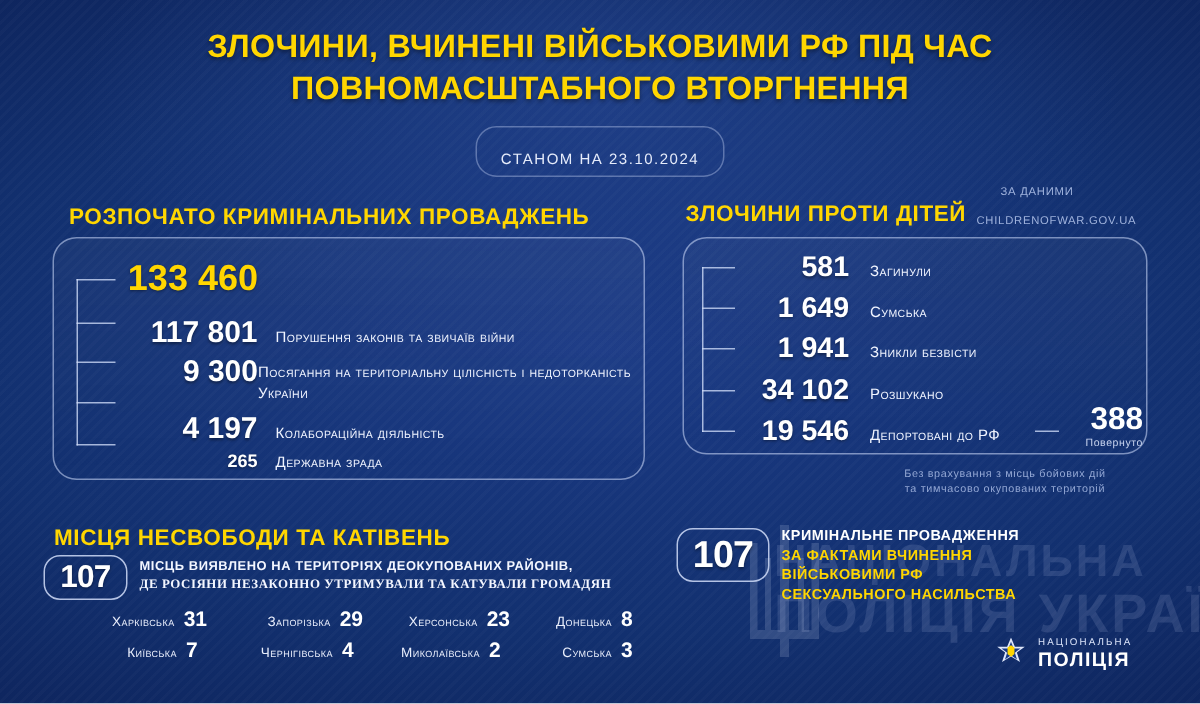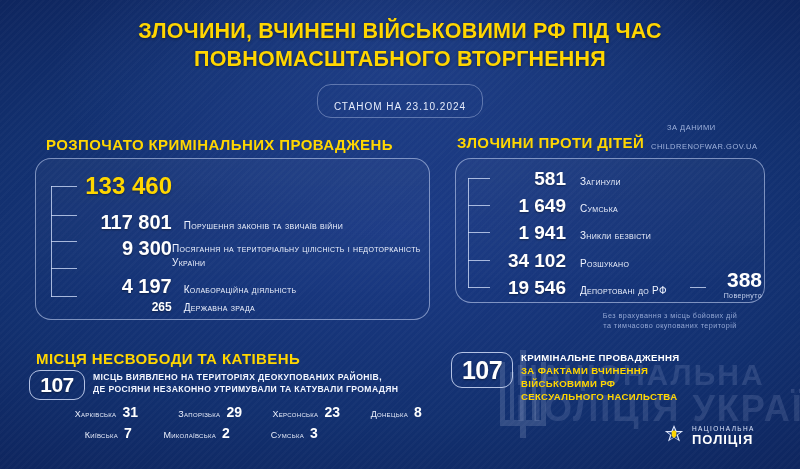--- a/index.html
+++ b/index.html
@@ -269,21 +269,21 @@
 
   <div class="footnote" style="left:545px; top:311px; width:250px;">Без врахування з місць бойових дій</div>
   <div class="footnote" style="left:545px; top:321px; width:250px;">та тимчасово окупованих територій</div>
 
   <div class="sec-h" style="left:36px; top:350px;">МІСЦЯ НЕСВОБОДИ ТА КАТІВЕНЬ</div>
 
   <div class="badge107" style="left:29px; top:370px; width:56px; height:30px; font-size:21px;">107</div>
 
   <div style="position:absolute; left:93px; top:371px;">
     <div style="font-size:8.6px; font-weight:bold; letter-spacing:0.38px; color:#f3f6ff; line-height:1.45; white-space:nowrap;">МІСЦЬ ВИЯВЛЕНО НА ТЕРИТОРІЯХ ДЕОКУПОВАНИХ РАЙОНІВ,</div>
-    <div style="font-size:8.6px; font-weight:bold; letter-spacing:0.38px; color:#f3f6ff; line-height:1.45; white-space:nowrap;">ДЕ РОСІЯНИ НЕЗАКОННО УТРИМУВАЛИ ТА КАТУВАЛИ ГРОМАДЯН</div>
+    <div style="font-size:8.6px; font-weight:bold; letter-spacing:0.38px; color:#f3f6ff; line-height:1.45; white-space:nowrap;font-family:Liberation Serif, serif;">ДЕ РОСІЯНИ НЕЗАКОННО УТРИМУВАЛИ ТА КАТУВАЛИ ГРОМАДЯН</div>
   </div>
 
   <div class="oblasts" style="left:33px; top:404px; width:395px;">
     <div class="ob-row">
       <div class="ob-cell" style="width:105px;">
         <span class="ob-name">Харківська</span>
         <span class="ob-val">31</span>
       </div>
       <div class="ob-cell" style="width:104px;">
         <span class="ob-name">Запорізька</span>
@@ -295,20 +295,24 @@
       </div>
       <div class="ob-cell" style="width:88px;">
         <span class="ob-name">Донецька</span>
         <span class="ob-val">8</span>
       </div>
     </div>
     <div class="ob-row">
       <div class="ob-cell" style="width:105px;">
         <span class="ob-name">Київська</span>
         <span class="ob-val">7</span>
+      </div>
+      <div class="ob-cell" style="width:104px;">
+        <span class="ob-name">Чернігівська</span>
+        <span class="ob-val">4</span>
       </div>
       <div class="ob-cell" style="width:98px;">
         <span class="ob-name">Миколаївська</span>
         <span class="ob-val">2</span>
       </div>
       <div class="ob-cell" style="width:88px;">
         <span class="ob-name">Сумська</span>
         <span class="ob-val">3</span>
       </div>
     </div>

